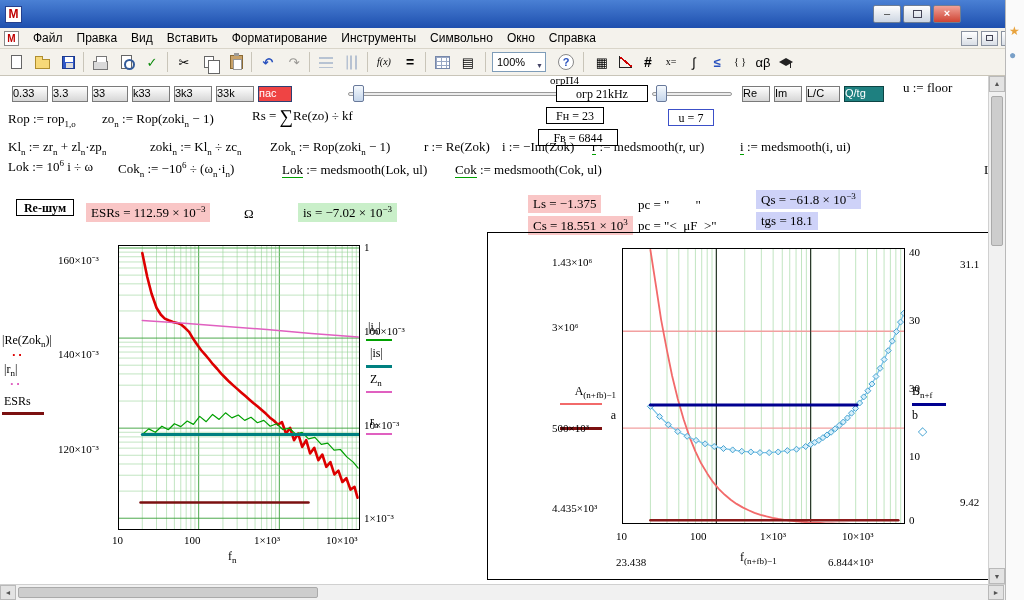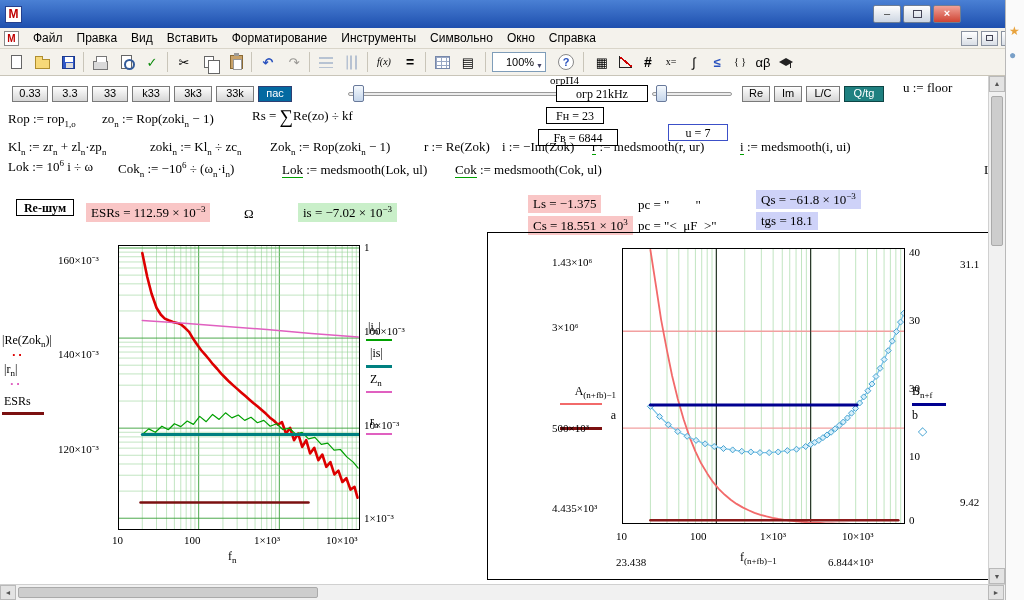--- a/index.html
+++ b/index.html
@@ -57,32 +57,32 @@
   background-image:repeating-linear-gradient(to right,#99a8c4 0 1px,transparent 1px 5px),
                    repeating-linear-gradient(to bottom,#99a8c4 0 1px,transparent 1px 4px)}
 .ic-axes{position:relative;width:13px;height:12px;border-left:1px solid #222;border-bottom:1px solid #222}
 .ic-axes::after{content:"";position:absolute;left:0;bottom:0;width:12px;height:10px;
   background:linear-gradient(to top right,transparent 44%,#c00 44%,#c00 56%,transparent 56%)}
 .ic-cap{position:relative;width:16px;height:12px}
 .ic-cap::before{content:"";position:absolute;left:1px;top:2px;width:14px;height:8px;
   clip-path:polygon(50% 0,100% 50%,50% 100%,0 50%);background:#222}
 .ic-cap::after{content:"";position:absolute;left:12px;top:6px;width:1px;height:6px;background:#222}
 .zoom{position:absolute;left:492px;top:3px;width:54px;height:20px;background:#fff;
-  border:1px solid #7f9db9;font-size:11px;line-height:18px;padding-left:13px}
+  border:1px solid #7f9db9;font-size:11px;line-height:18px;padding-left:4px}
 .zoom::after{content:"▼";position:absolute;right:2px;top:4px;font-size:7px;color:#446}
 .ic-help{width:16px;height:16px;border:1px solid #888;border-radius:8px;background:#fff;
   color:#2a52be;font-weight:bold;font-size:11px;text-align:center;line-height:14px}
 
 .math{position:absolute;font-family:Liberation Serif, serif;font-size:13px;white-space:nowrap;overflow:hidden}
 .math .big{font-size:19px;vertical-align:-3px}
 sub{font-size:9px}sup{font-size:9px}
 u.ug{text-decoration:none;border-bottom:1px solid #00a000}
 .vbtn{position:absolute;height:16px;border:1px solid #7a7a7a;
-  background:linear-gradient(#fefefe,#d6d6d6);font-size:11px;text-align:center;line-height:13px}
-.vbtn.selb{background:#0369a1;color:#fff;border-color:#2e3f72}
+  background:linear-gradient(#fefefe,#d6d6d6);font-size:11px;line-height:13px}
+.vbtn.selb{background:#ef4444;color:#fff;border-color:#2e3f72}
 .vbtn.selt{background:#1e8080;color:#fff;border-color:#0d4444}
 .box{position:absolute;border:1px solid #000;background:#fff;font-family:"Liberation Serif",serif;
   font-size:12px;text-align:center;white-space:nowrap;padding-top:1px}
 .box.ub{border-color:#3c50c8}
 .hl{position:absolute;padding:1px 5px;font-family:"Liberation Serif",serif;font-size:13px;white-space:nowrap}
 .hl.pink{background:#f9c6c6}
 .hl.green{background:#c9efc9}
 .hl.lav{background:#ced2f8}
 .slider-track{position:absolute;height:4px;background:#ececec;border:1px solid #9a9a9a;border-radius:2px}
 .slider-thumb{position:absolute;width:11px;height:17px;background:linear-gradient(#f5f9fd,#c4d5ea);
@@ -245,21 +245,21 @@
   <span class="box" style="left:556px;top:85px;width:92px;height:17px">огр 21kHz</span>
   <span class="slider-track" style="left:652px;top:92px;width:80px"></span>
   <span class="slider-thumb" style="left:656px;top:85px"></span>
   <span class="vbtn" style="left:742px;top:86px;width:28px">Re</span>
   <span class="vbtn" style="left:774px;top:86px;width:28px">Im</span>
   <span class="vbtn" style="left:806px;top:86px;width:34px">L/C</span>
   <span class="vbtn selt" style="left:844px;top:86px;width:40px">Q/tg</span>
   <span class="math" style="left:903px;top:80px;width:100px">u := floor</span>
   <span class="box" style="left:546px;top:107px;width:58px;height:17px">Fн = 23</span>
   <span class="box" style="left:538px;top:129px;width:80px;height:17px">Fв = 6844</span>
-  <span class="box ub" style="left:668px;top:124px;width:60px;height:17px">u = 7</span>
+  <span class="box ub" style="left:668px;top:109px;width:46px;height:17px">u = 7</span>
 
   <span class="math" style="left:8px;top:111px">Rop := rop<sub>1,o</sub></span>
   <span class="math" style="left:102px;top:111px">zo<sub>n</sub> := Rop(zoki<sub>n</sub> − 1)</span>
   <span class="math" style="left:252px;top:106px">Rs = <span class="big">∑</span>Re(zo) ÷ kf</span>
   <span class="math" style="left:8px;top:139px">Kl<sub>n</sub> := zr<sub>n</sub> + zl<sub>n</sub>·zp<sub>n</sub></span>
   <span class="math" style="left:150px;top:139px">zoki<sub>n</sub> := Kl<sub>n</sub> ÷ zc<sub>n</sub></span>
   <span class="math" style="left:270px;top:139px">Zok<sub>n</sub> := Rop(zoki<sub>n</sub> − 1)</span>
   <span class="math" style="left:424px;top:139px">r := Re(Zok)</span>
   <span class="math" style="left:502px;top:139px">i := −Im(Zok)</span>
   <span class="math" style="left:592px;top:139px"><u class="ug">r</u> := medsmooth(r, ur)</span>

